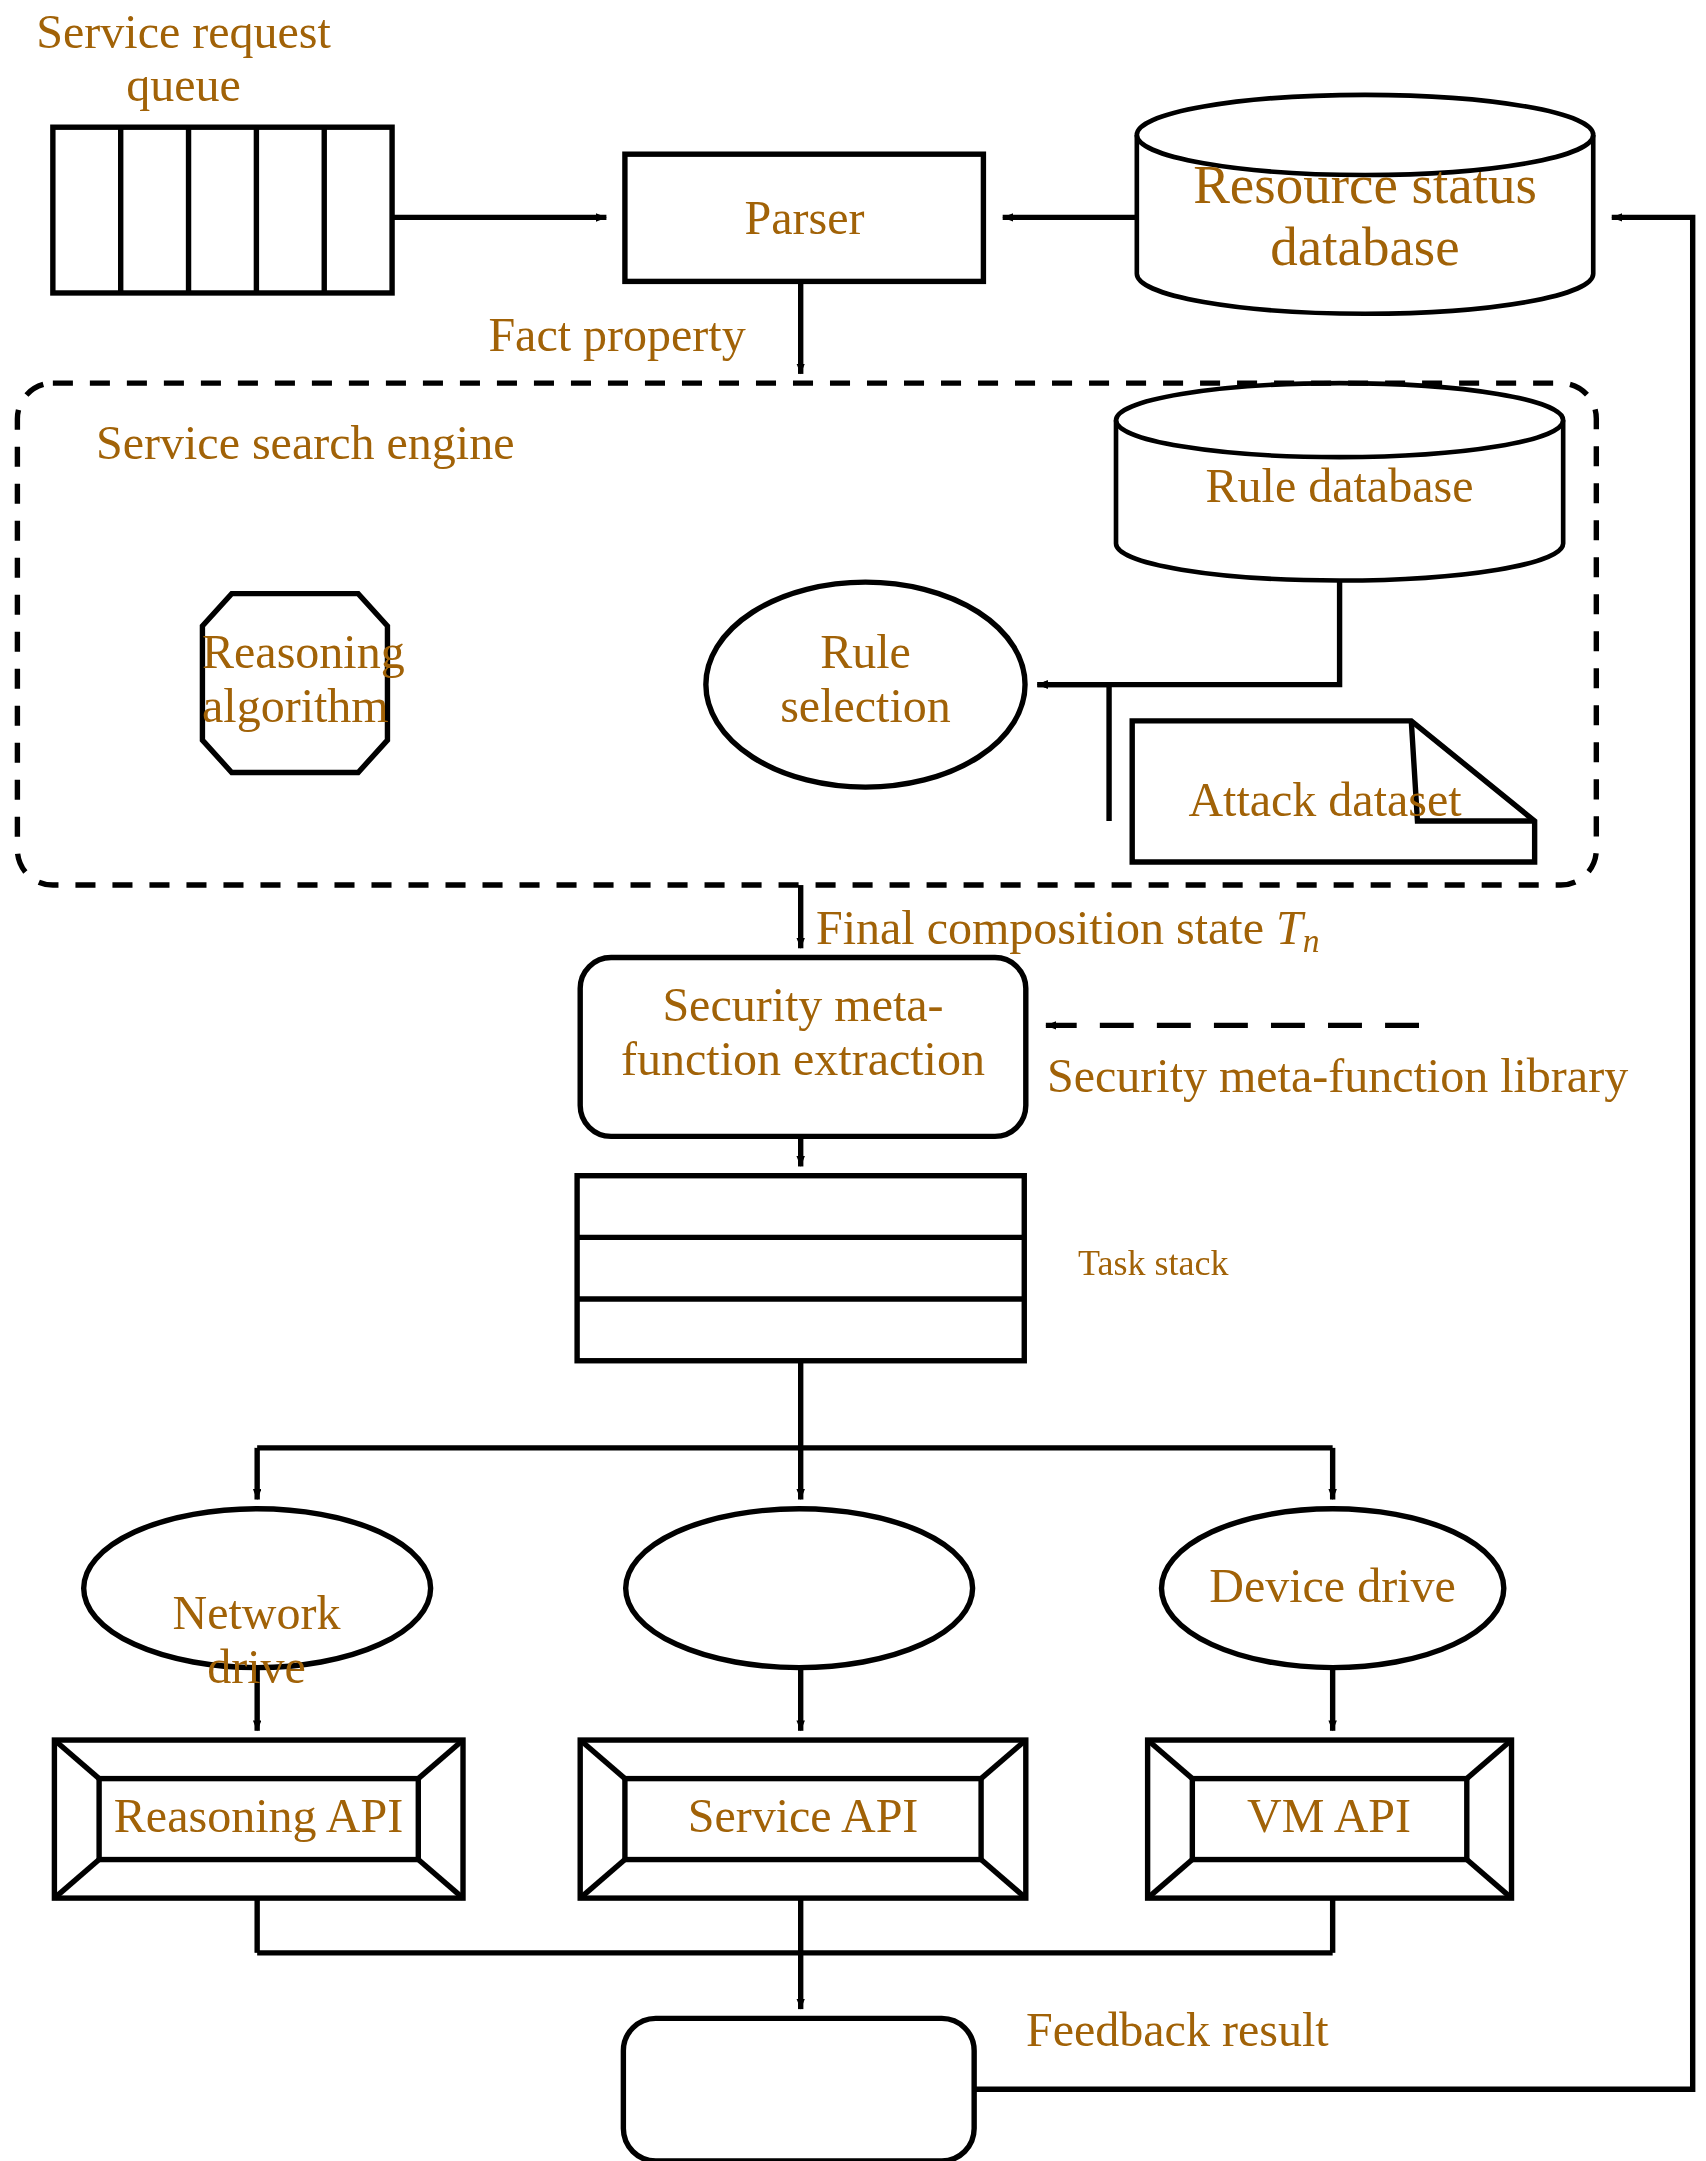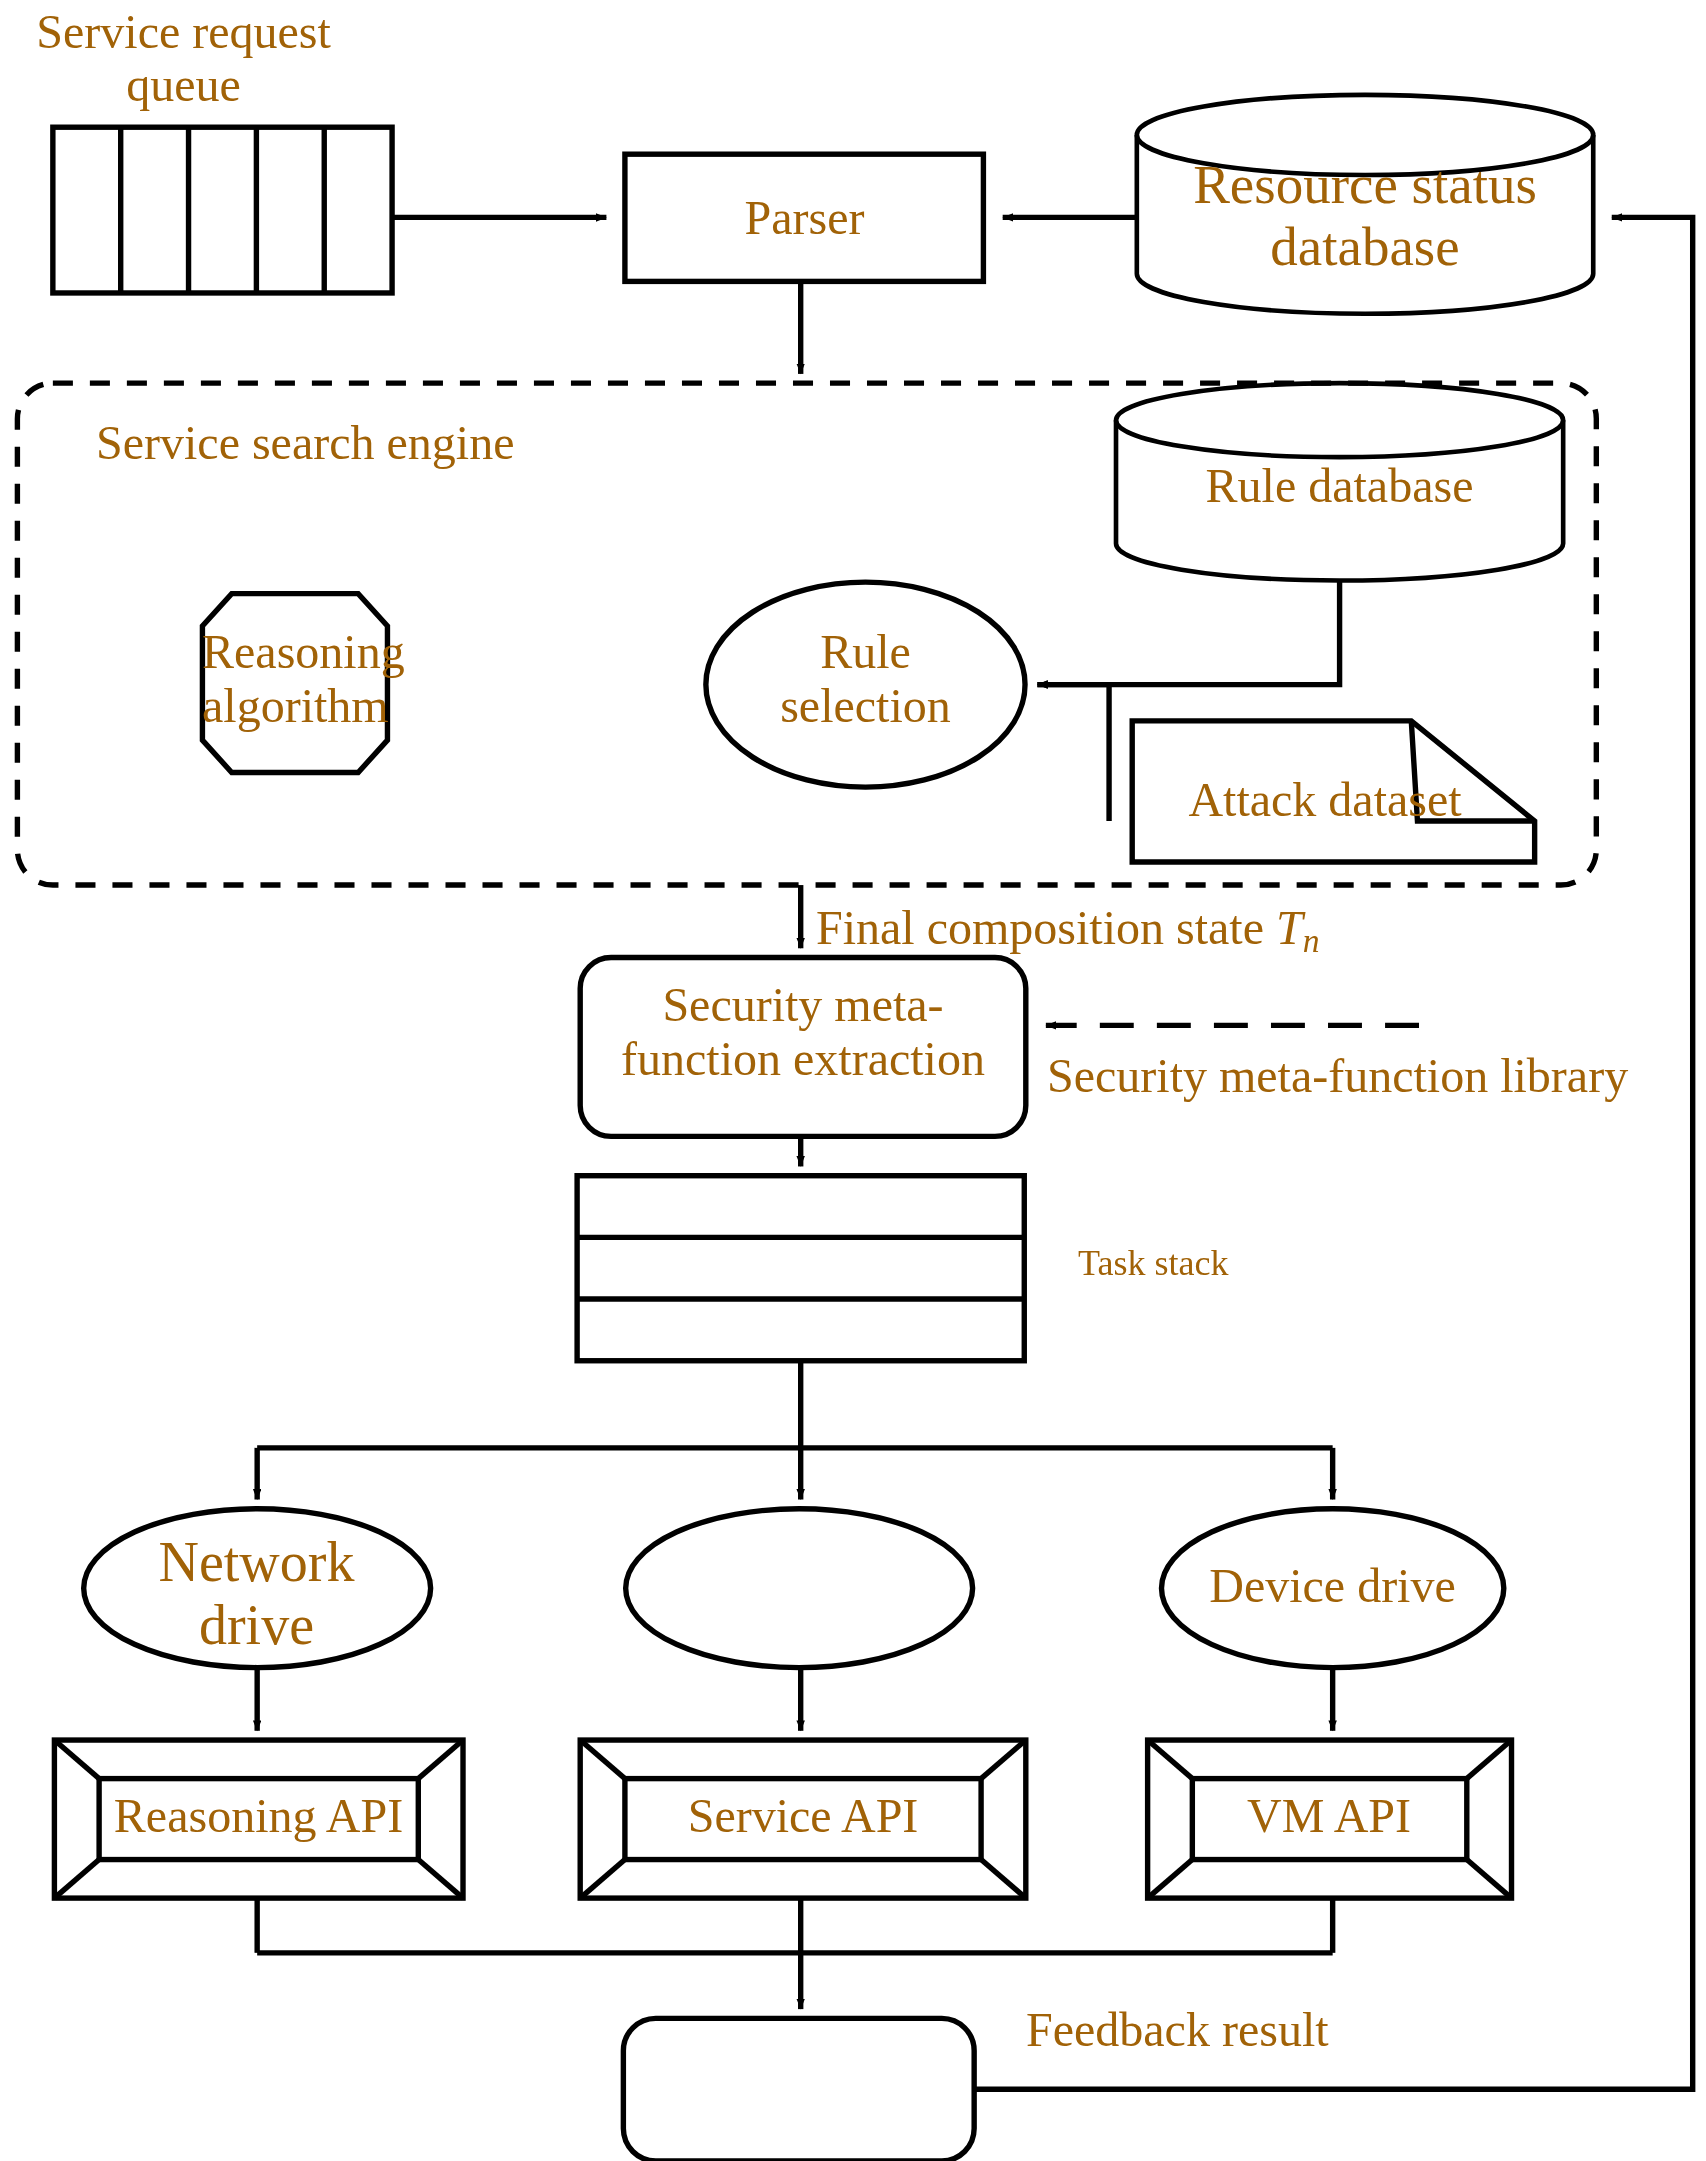--- a/index.html
+++ b/index.html
@@ -159,41 +159,42 @@
   <div class="lbl" style="left:21.6px; top:4.6px; width:324px; font-size:48px;">Service request
 queue</div>
 
   <div class="lbl" style="left:625px; top:191px; width:359px; font-size:48px;">Parser</div>
 
   <div class="lbl" style="left:1149px; top:154px; width:432px; font-size:55px;">Resource status
 database</div>
 
   <div class="lbl left" style="left:86px; top:416px; width:694px; font-size:48px;margin-left:10px;">Service search engine</div>
 
+  <div class="lbl" style="left:455px; top:308px; width:324px; font-size:48px;">Fact property</div>
 
   <div class="lbl" style="left:202px; top:625px; width:185px; font-size:48px;">Reasoning
 algorithm</div>
 
   <div class="lbl" style="left:719px; top:625px; width:293px; font-size:48px;">Rule
 selection</div>
 
   <div class="lbl" style="left:1116px; top:459px; width:447px; font-size:48px;">Rule database</div>
 
   <div class="lbl" style="left:1132px; top:773px; width:386px; font-size:48px;">Attack dataset</div>
 
   <div class="lbl left" style="left:816px; top:901px; width:632px; font-size:48px;"><span>Final composition state </span><span class="ital">T</span><span class="sub">n</span></div>
 
   <div class="lbl" style="left:580px; top:978px; width:446px; font-size:48px;">Security meta-
 function extraction</div>
 
   <div class="lbl left" style="left:1047px; top:1049px; width:671px; font-size:48px;">Security meta-function library</div>
 
   <div class="lbl left" style="left:1078px; top:1243px; width:386px; font-size:36px;">Task stack</div>
 
-  <div class="lbl" style="left:141px; top:1531px; width:231px; font-size:56px;">Network
+  <div class="lbl" style="left:141px; top:1586px; width:231px; font-size:48px;">Network
 drive</div>
 
 
   <div class="lbl" style="left:1155px; top:1559px; width:355px; font-size:48px;">Device drive</div>
 
   <div class="lbl" style="left:54px; top:1789px; width:409px; font-size:48px;">Reasoning API</div>
 
   <div class="lbl" style="left:580px; top:1789px; width:446px; font-size:48px;">Service API</div>
 
   <div class="lbl" style="left:1147px; top:1789px; width:364px; font-size:48px;">VM API</div>

